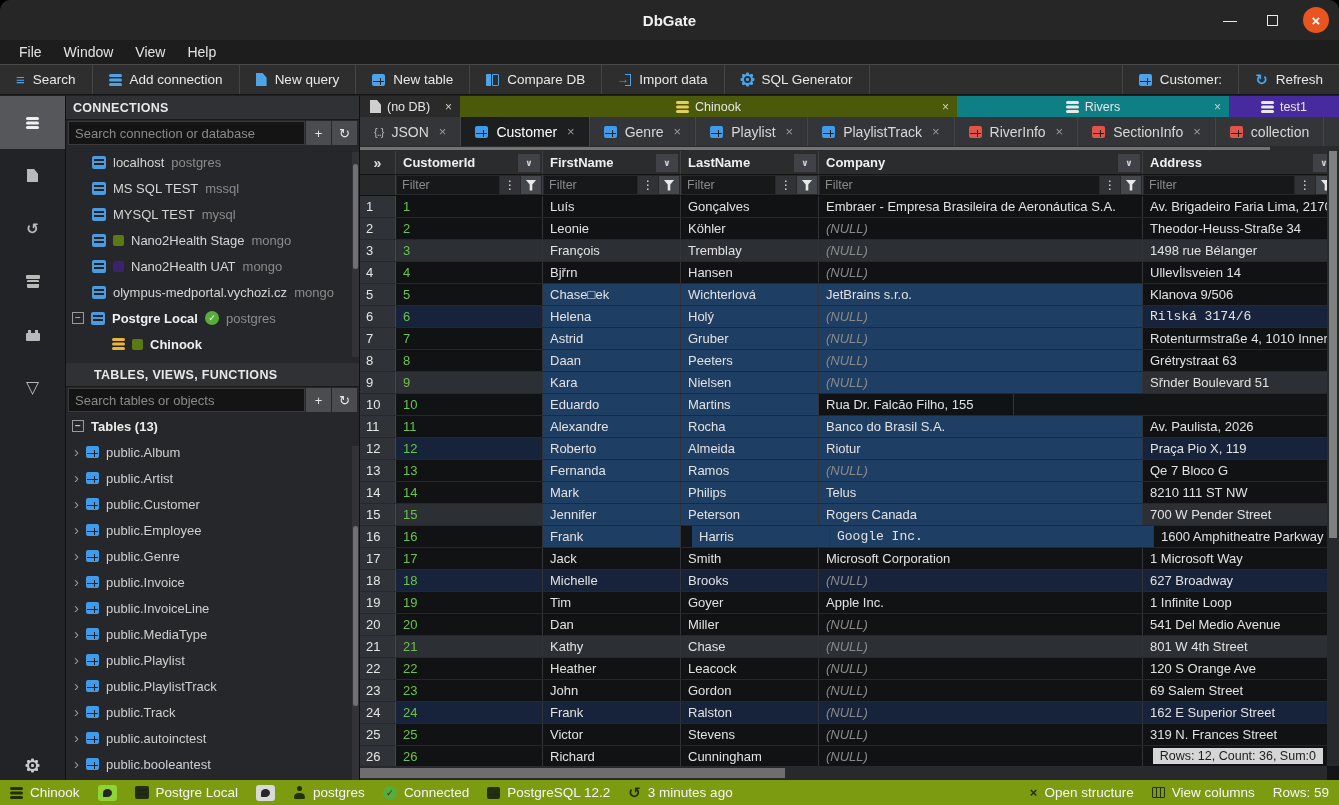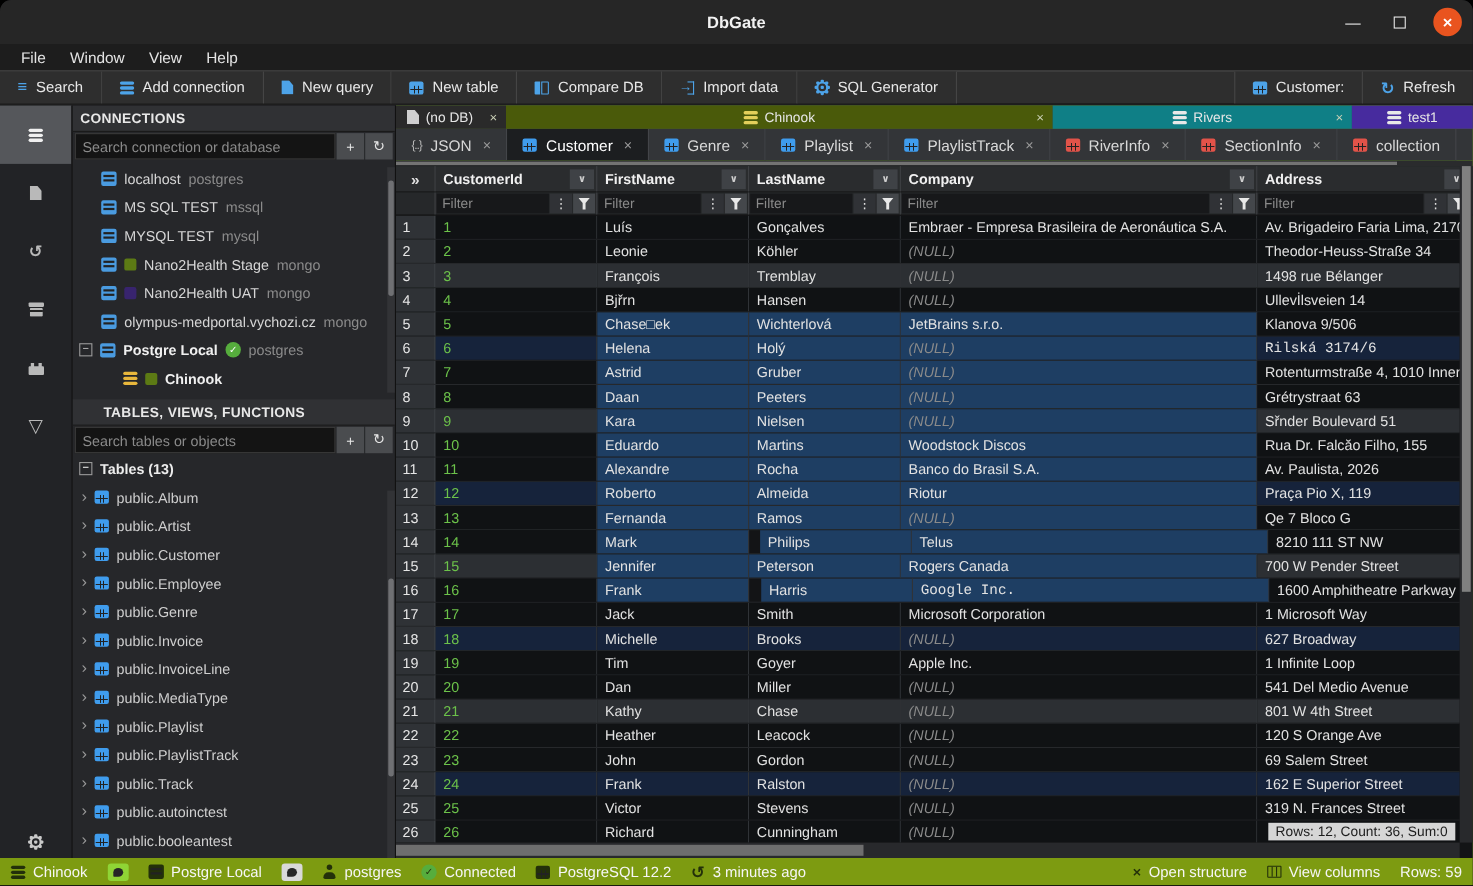--- a/index.html
+++ b/index.html
@@ -663,23 +663,20 @@
               <div class="gut">10</div>
               <div class="cell idv" style="width: 147px;">
                 <span>10</span>
               </div>
               <div class="cell sel" style="width: 138px;">
                 <span>Eduardo</span>
               </div>
               <div class="cell sel" style="width: 138px;">
                 <span>Martins</span>
               </div>
-              <div class="cell sel" style="width: 324px;">
-                <span>Woodstock Discos</span>
-              </div>
               <div class="cell" style="width: 195px;">
                 <span>Rua Dr. Falcăo Filho, 155</span>
               </div>
             </div>
             <div class="grow">
               <div class="gut">11</div>
               <div class="cell idv" style="width: 147px;">
                 <span>11</span>
               </div>
               <div class="cell sel" style="width: 138px;">
@@ -732,21 +729,21 @@
               </div>
             </div>
             <div class="grow">
               <div class="gut">14</div>
               <div class="cell idv" style="width: 147px;">
                 <span>14</span>
               </div>
               <div class="cell sel" style="width: 138px;">
                 <span>Mark</span>
               </div>
-              <div class="cell sel" style="width: 138px; margin-left: 10px;">
+              <div class="cell sel" style="width: 138px;">
                 <span>Philips</span>
               </div>
               <div class="cell sel" style="width: 324px;">
                 <span>Telus</span>
               </div>
               <div class="cell" style="width: 195px;">
                 <span>8210 111 ST NW</span>
               </div>
             </div>
             <div class="grow stripe">

